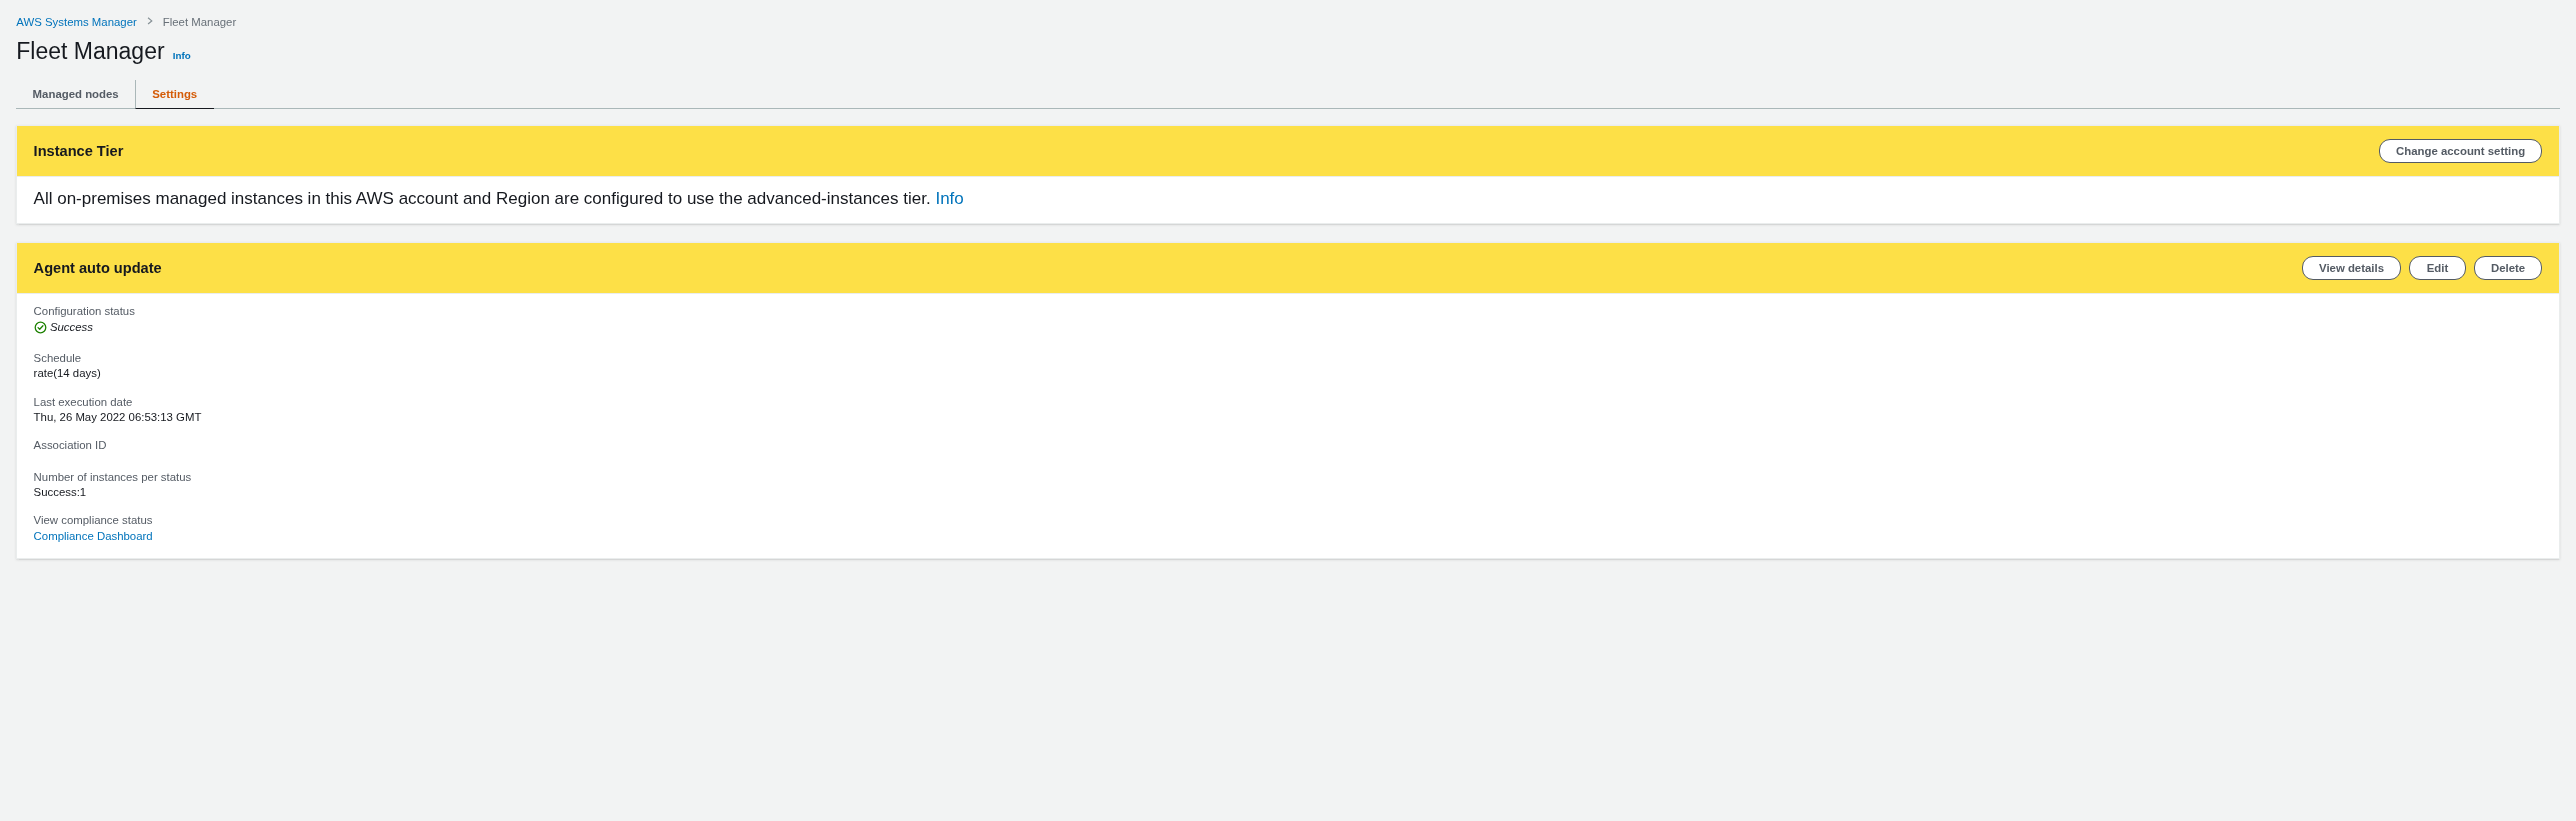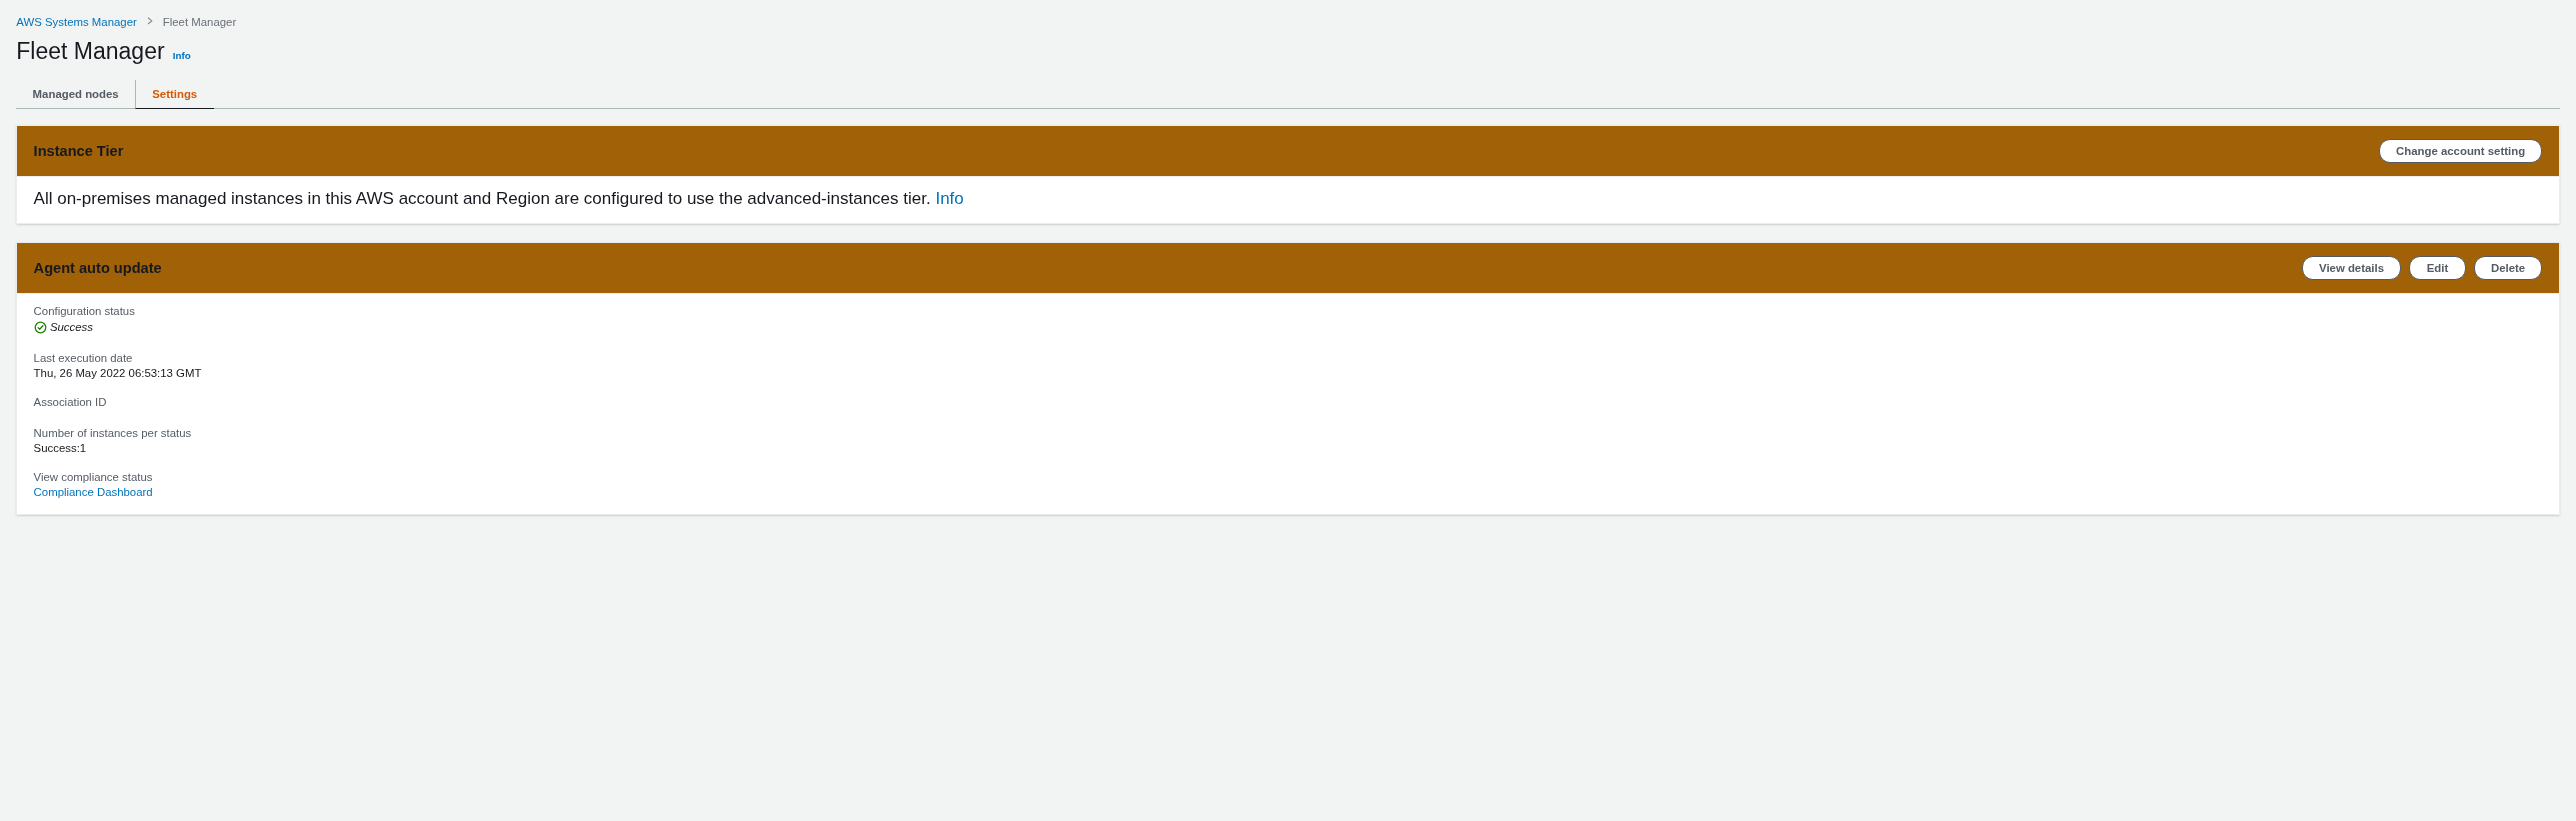--- a/index.html
+++ b/index.html
@@ -51,21 +51,21 @@
       background: #fff;
       border: 0.8px solid #eaeded;
       box-shadow: 0 0.8px 0.8px rgba(0,0,0,0.05), 0 0.8px 2.4px rgba(0,0,0,0.1);
       margin-bottom: 18px;
     }
     .panel-header {
       display: flex;
       justify-content: space-between;
       align-items: center;
       padding: 13px 16.3px;
-      background: #a16207;
+      background: #fde047;
       border-bottom: 0.8px solid #eaeded;
     }
     .panel-header h2 { font-size: 14.6px; font-weight: 700; }
     .panel-body { padding: 11.4px 16.3px 14.6px; }
     .panel-actions { display: flex; gap: 8.1px; }
     .btn {
       background: #fff;
       border: 0.8px solid #545b64;
       border-radius: 11px;
       padding: 4.9px 16.3px;
@@ -148,20 +148,24 @@
           <span class="icon-success">
             <svg viewBox="0 0 16 16">
                 <circle cx="8" cy="8" r="6.5" fill="none" stroke="#1d8102" stroke-width="1.6"></circle>
                 <path d="M5 8.2l2 2 4-4.4" fill="none" stroke="#1d8102" stroke-width="1.6" stroke-linecap="round" stroke-linejoin="round"></path>
               </svg>
           </span>
           <span>Success</span>
         </div>
       </div>
       <div>
+        <div class="field-label">Schedule</div>
+        <div class="field-value">rate(14 days)</div>
+      </div>
+      <div>
         <div class="field-label">Last execution date</div>
         <div class="field-value">Thu, 26 May 2022 06:53:13 GMT</div>
       </div>
       <div>
         <div class="field-label">Association ID</div>
       </div>
       <div>
         <div class="field-label">Number of instances per status</div>
         <div class="field-value">Success:1</div>
       </div>

